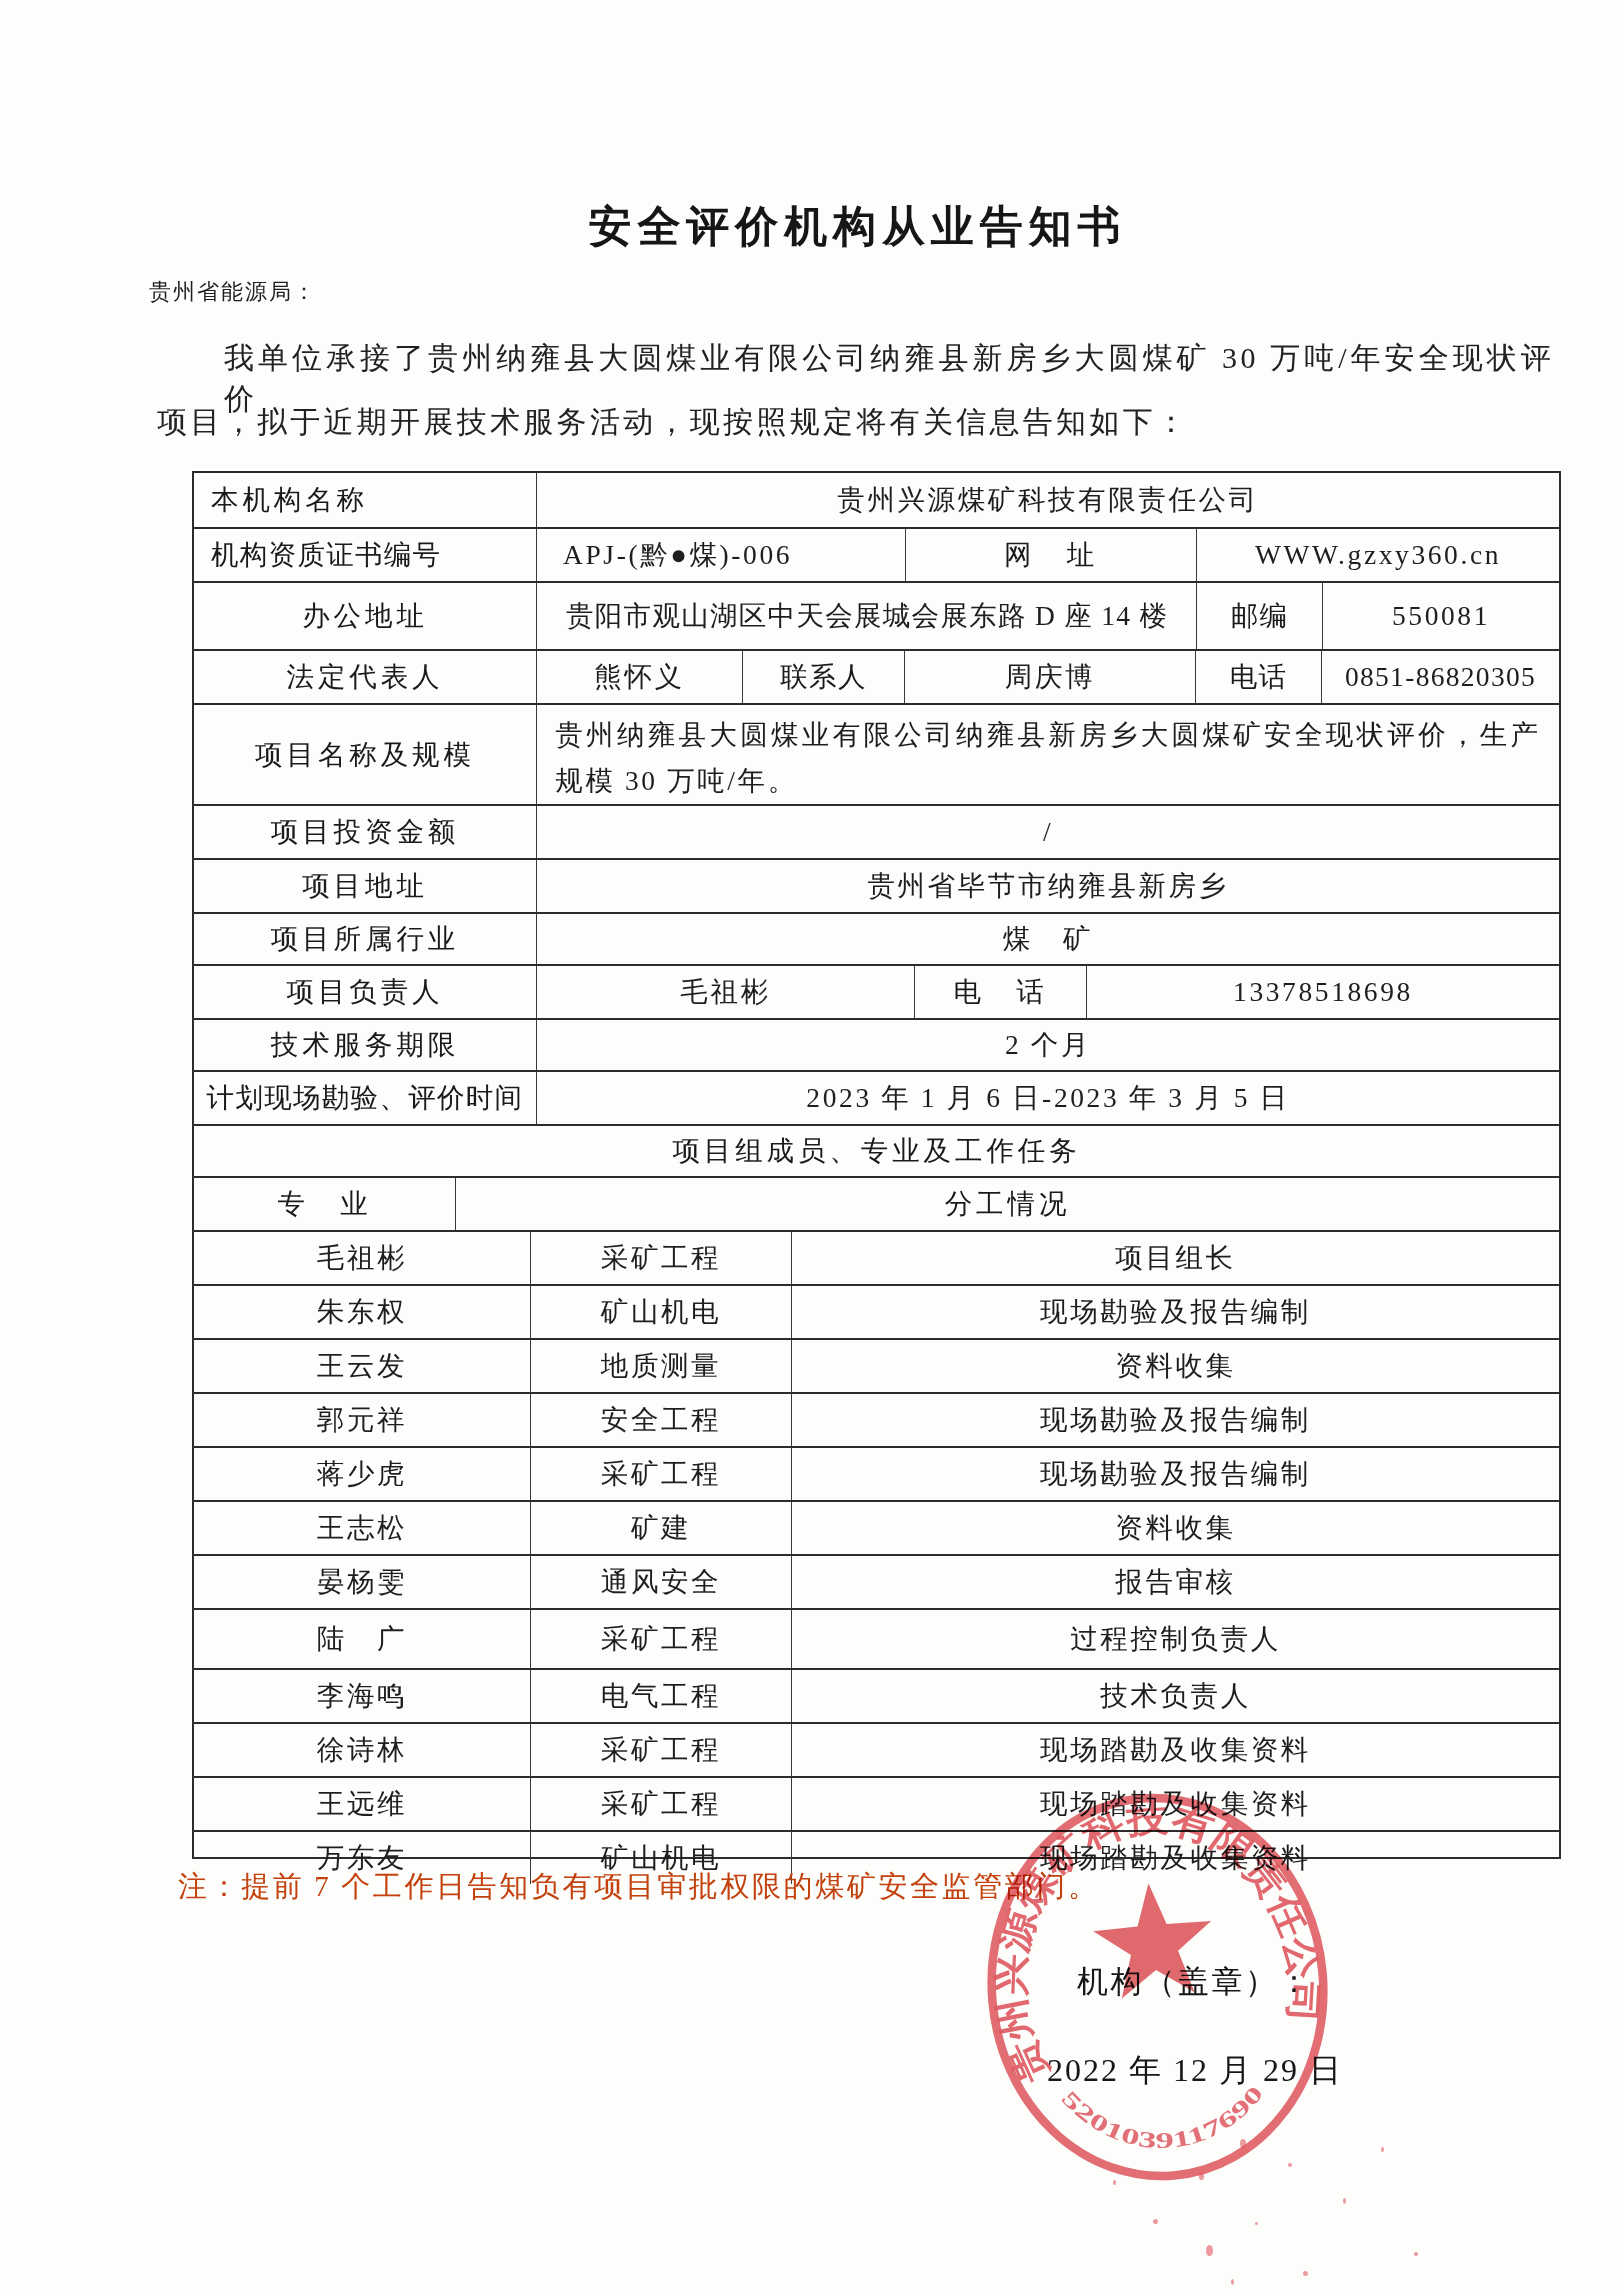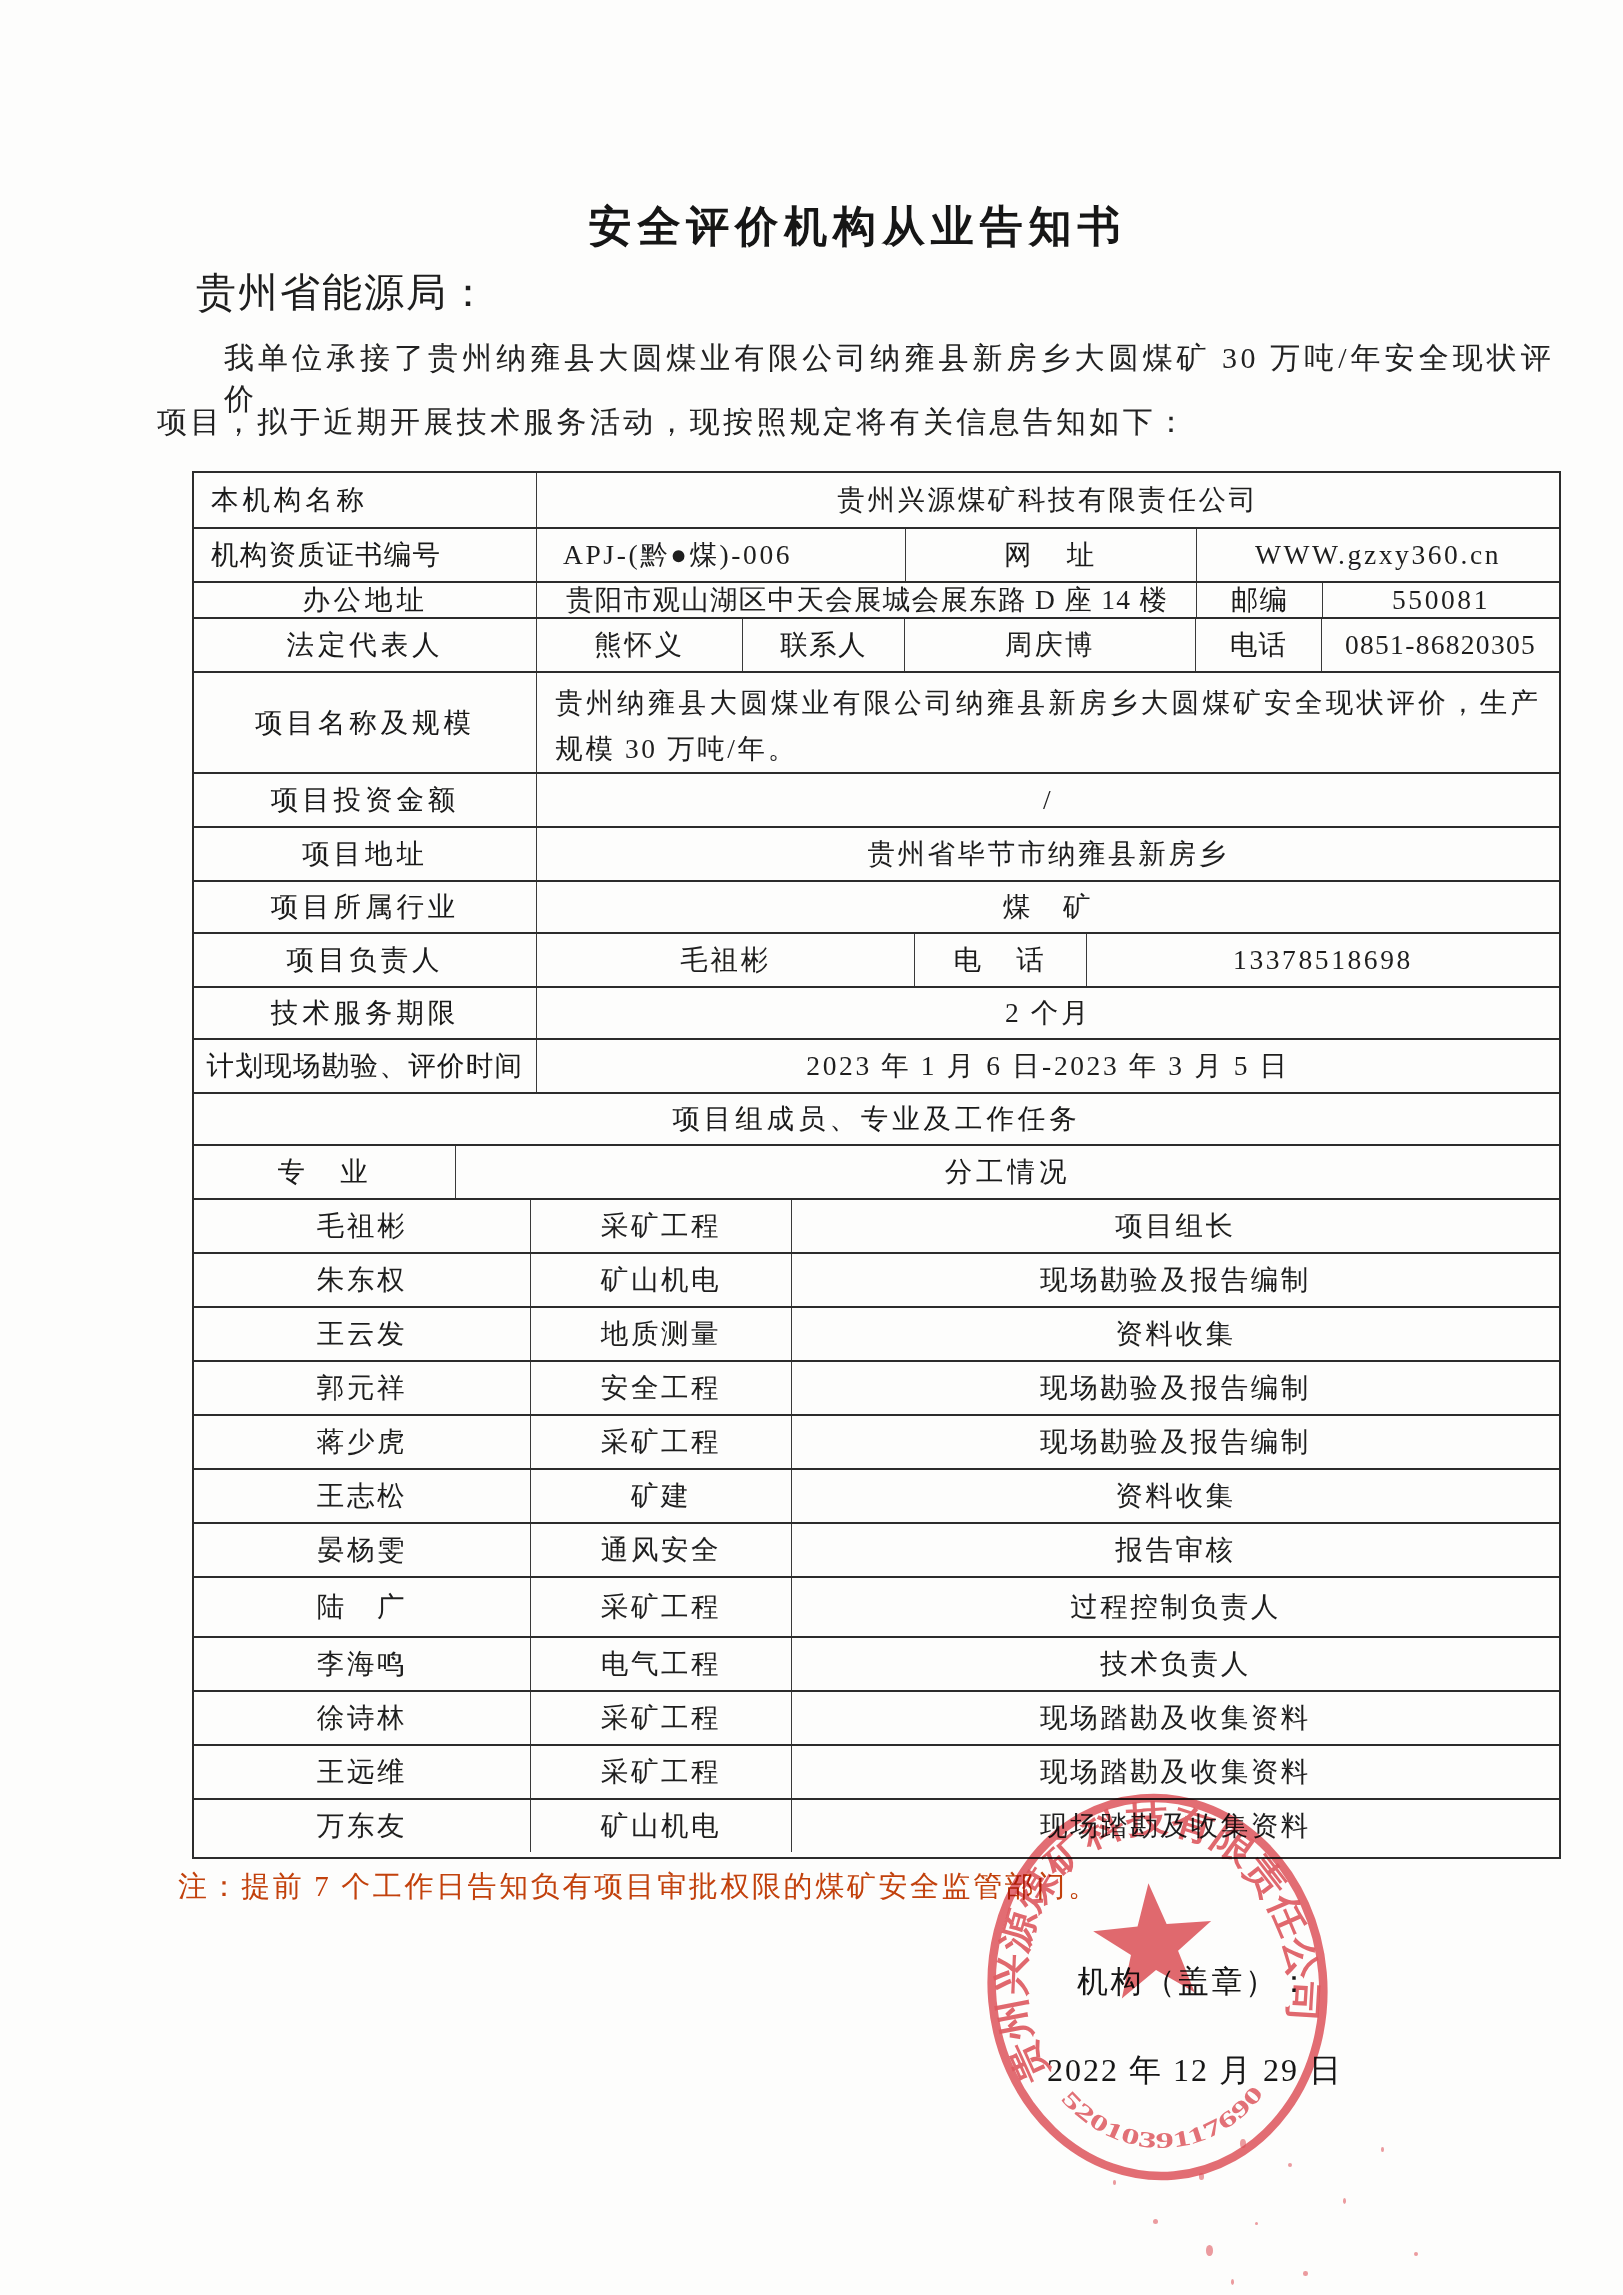--- a/index.html
+++ b/index.html
@@ -12,22 +12,22 @@
     font-family:"Liberation Serif","DejaVu Serif",serif;
     color:#1e1e1e;
   }
   .title{
     position:absolute;top:198px;left:0;width:1623px;
     margin:0;text-align:center;text-indent:92px;
     font-size:43px;font-weight:700;letter-spacing:5.9px;
     color:#161616;
   }
   .greeting{
-    position:absolute;left:149px;top:265px;
-    font-size:40px;letter-spacing:2px;margin-left:47px;
+    position:absolute;left:149px;top:277px;
+    font-size:22px;letter-spacing:2px;
   }
   .para{
     position:absolute;left:157px;width:1397px;
     font-size:30px;letter-spacing:3.3px;color:#222;
   }
   .para.l1{top:338px;padding-left:67px;width:1330px;text-align:justify;text-align-last:justify;}
   .para.l2{top:402px;}
   
   .doc-table{
     position:absolute;left:175px;top:471px;width:1369px;height:1388px;
@@ -95,21 +95,21 @@
       <div class="td grow">贵州兴源煤矿科技有限责任公司</div>
     </div>
 
     <div class="tr" style="height:54px">
       <div class="td left pad26 label w522 tight">机构资质证书编号</div>
       <div class="td left pad40 w563">APJ-(黔●煤)-006</div>
       <div class="td label w445">网　址</div>
       <div class="td grow">WWW.gzxy360.cn</div>
     </div>
 
-    <div class="tr" style="height:36px">
+    <div class="tr" style="height:68px">
       <div class="td label w522">办公地址</div>
       <div class="td left pad44 w1008 tight">贵阳市观山湖区中天会展城会展东路 D 座 14 楼</div>
       <div class="td label w192 tight">邮编</div>
       <div class="td grow">550081</div>
     </div>
 
     <div class="tr" style="height:54px">
       <div class="td label w522">法定代表人</div>
       <div class="td w315">熊怀义</div>
       <div class="td label w248 tight">联系人</div>

